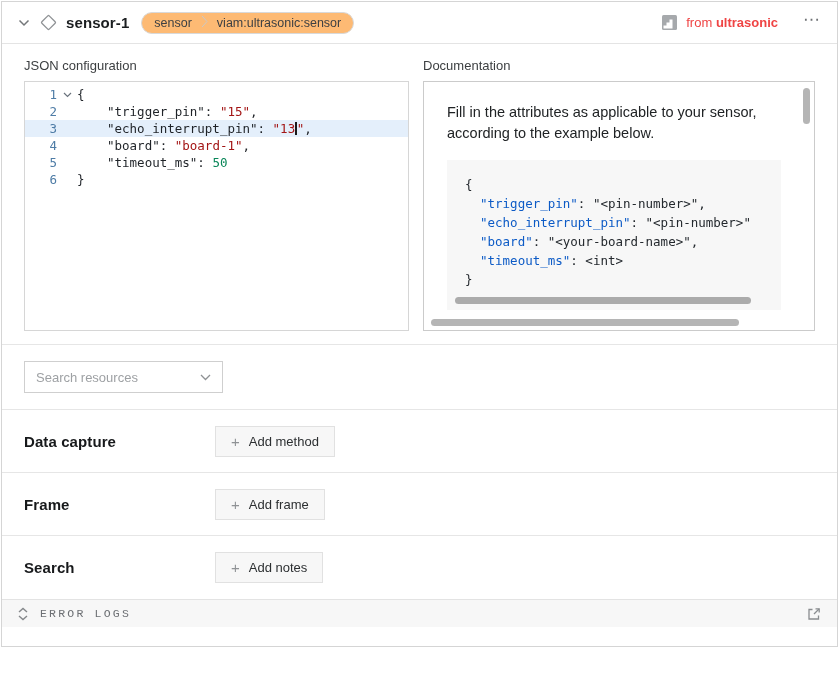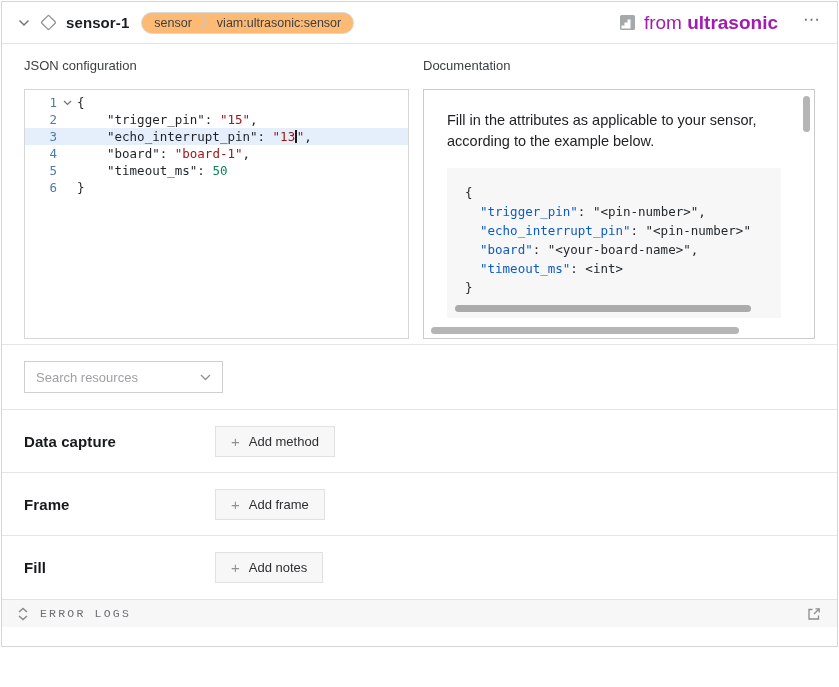--- a/index.html
+++ b/index.html
@@ -6,32 +6,32 @@
   html,body { width:839px; height:687px; background:#fff; font-family:"Liberation Sans", sans-serif; }
   .card { width:837px; height:646px; margin:1px; border:1px solid #d5d5d5; background:#fff; display:flex; flex-direction:column; overflow:hidden; }
 
   
   .hdr { height:42px; flex:none; display:flex; align-items:center; padding:0 14px 0 16px; border-bottom:1px solid #e4e4e4; background:#fff; }
   .hdr .chev { display:flex; align-items:center; margin-right:10px; cursor:pointer; }
   .hdr .diamond { display:flex; align-items:center; margin-right:9px; }
   .hdr .title { font-size:15px; font-weight:700; color:#1b1e20; margin-right:12px; letter-spacing:.1px; }
   .pill { height:22px; display:flex; align-items:center; gap:9px; border:1px solid #d9d9d9; border-radius:12px; background:#fdba74; padding:0 12px; font-size:12.5px; color:#3d4043; }
   .hdr-right { margin-left:auto; display:flex; align-items:center; gap:9px; }
-  .from-txt { font-size:19px; color:#a21caf; }
+  .from-txt { font-size:13px; color:#ef4444; }
   .from-txt b { font-weight:700; }
   .menu-dots { font-size:17px; color:#6e7174; letter-spacing:1px; margin-left:14px; cursor:pointer; line-height:1; padding:0 2px 6px 2px; }
 
   
   .bar { flex:none; display:flex; align-items:center; gap:12px; background:#f7f7f7; padding:0 16px; font-family:"Liberation Mono", monospace; font-size:11.5px; letter-spacing:2.2px; color:#6d7074; }
   .bar.configure { height:30px; border-bottom:1px solid #e6e6e6; }
   .bar.footer { border-top:1px solid #e3e3e3;justify-content:center; }
 
   
   .config-body { height:300px; flex:none; display:flex; gap:14px; padding:14px 22px 0 22px; background:#fff; }
-  .col-label { font-size:13px; color:#3c3f41; margin-bottom:16px; }
+  .col-label { font-size:13px; color:#3c3f41; margin-bottom:8px; }
   .left-col { width:385px; flex:none; }
   .right-col { flex:1; min-width:0; }
 
   
   .editor { height:250px; border:1px solid #d6d6d6; background:#fff; font-family:"DejaVu Sans Mono", monospace; font-size:12.5px; line-height:17px; padding-top:4px; overflow:hidden; cursor:text; }
   .ed-line { display:flex; align-items:stretch; height:17px; white-space:pre; }
   .ed-line.active { background:#e4effb; }
   .ed-num { width:32px; flex:none; text-align:right; color:#4e7ca6; user-select:none; }
   .ed-fold { width:20px; flex:none; display:flex; align-items:center; justify-content:center; }
   .ed-code { white-space:pre; color:#1f2328; }
@@ -194,21 +194,21 @@
 
   <div class="prop-row row-std">
     <div class="plabel">Frame</div>
     <button class="btn">
       <span class="plus">+</span>
       <span>Add frame</span>
     </button>
   </div>
 
   <div class="prop-row row-notes">
-    <div class="plabel">Fill</div>
+    <div class="plabel">Search</div>
     <button class="btn">
       <span class="plus">+</span>
       <span>Add notes</span>
     </button>
   </div>
 
   <div class="bar footer error">
     <span style="display:flex;">
       <svg width="10" height="14" viewBox="0 0 10 14" fill="none" stroke="#85888b" stroke-width="1.4">
           <polyline points="1,5 5,1.5 9,5"></polyline>

